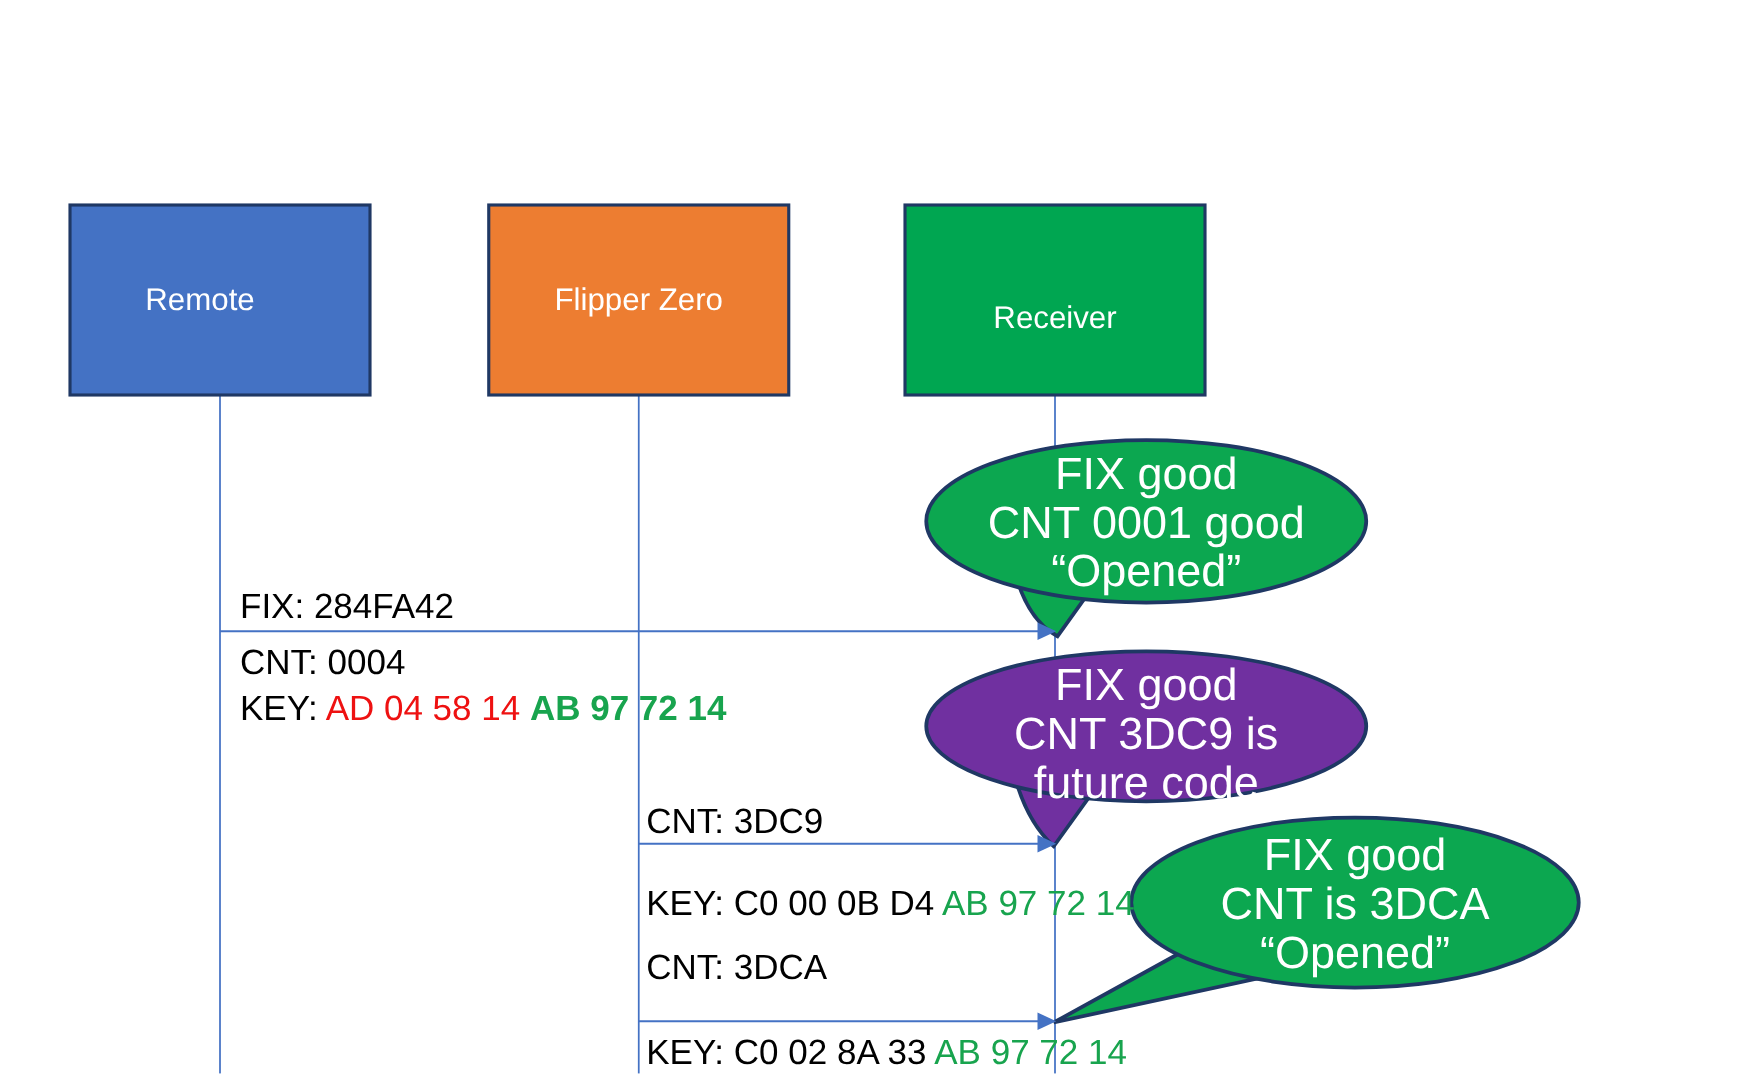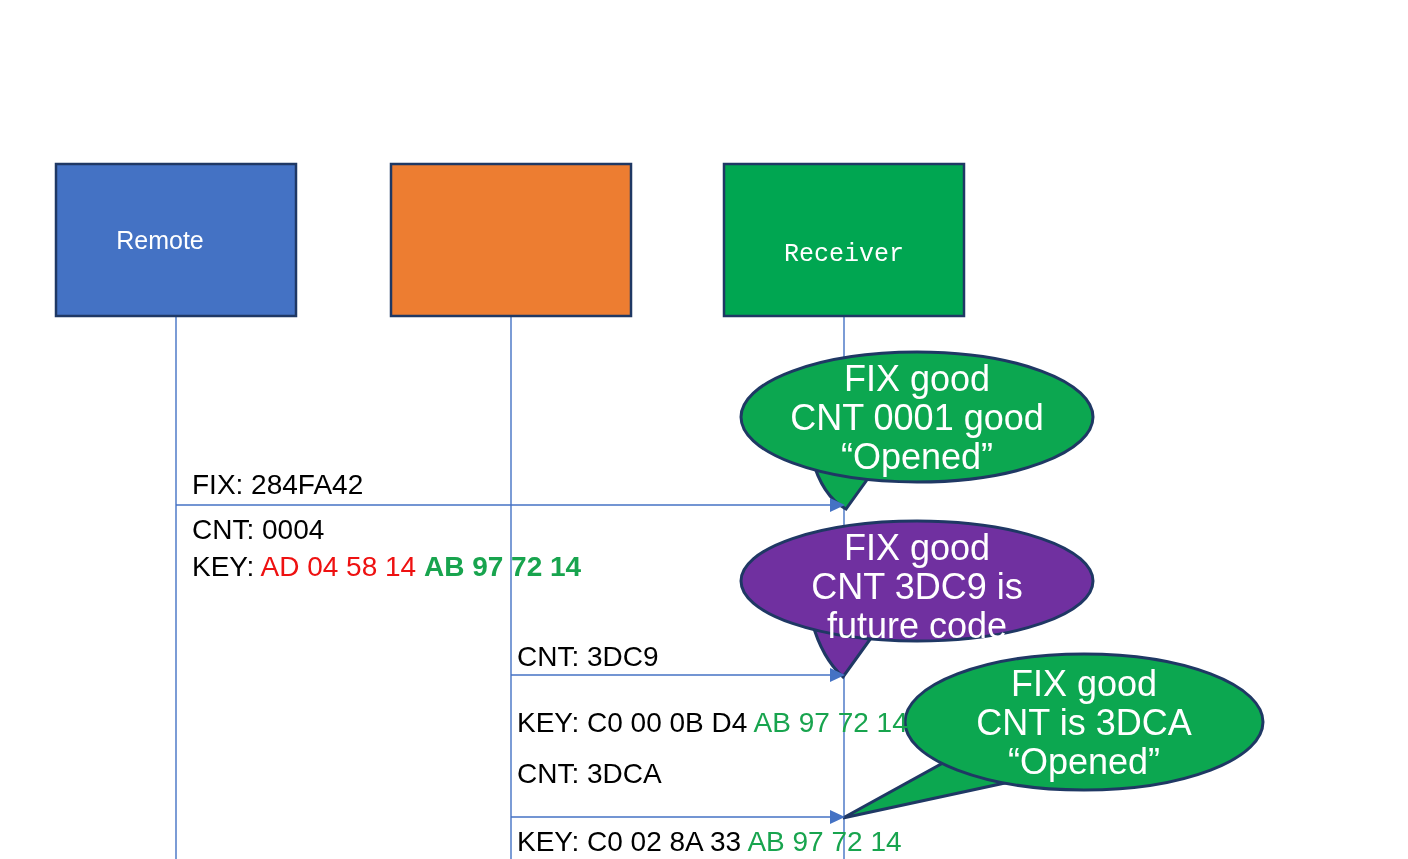--- a/index.html
+++ b/index.html
@@ -15,21 +15,21 @@
     font-size:62px;font-weight:300;color:#0d0d0d;
     letter-spacing:-1px;margin:0;
   }
   svg.layer{position:absolute;left:0;top:0;}
   .actor-label{
     position:absolute;display:flex;align-items:center;justify-content:center;
     color:#ffffff;font-size:25px;font-weight:400;
   }
   .lbl-remote{left:56px;top:164px;width:208px;height:152px;}
   .lbl-flipper{left:391px;top:164px;width:240px;height:152px;}
-  .lbl-receiver{left:724px;top:164px;width:240px;height:180px;font-family:Liberation Mono, monospace;}
+  .lbl-receiver{left:724px;top:164px;width:240px;height:180px;}
   .msg{
     position:absolute;font-size:28px;color:#000000;white-space:nowrap;
   }
   .msg .red{color:#ee1111;}
   .msg .green{color:#18a44e;}
   .msg .bold{font-weight:700;}
   .bubble-text{
     position:absolute;text-align:center;color:#ffffff;
     font-size:36px;line-height:39px;
   }
@@ -71,20 +71,21 @@
       <path d="M 952 758 L 843 818 L 1014 781 Z" stroke="#1F3864" stroke-width="3" fill="#0CA750"></path>
       <ellipse cx="1084" cy="722" rx="179" ry="68" stroke="#1F3864" stroke-width="3" fill="#0CA750"></ellipse>
     </g>
 
     <path d="M 845 505 L 830 498 L 830 512 Z" fill="#4472C4"></path>
     <path d="M 845 675 L 830 668 L 830 682 Z" fill="#4472C4"></path>
     <path d="M 845 817 L 830 810 L 830 824 Z" fill="#4472C4"></path>
   </svg>
 
   <div class="actor-label lbl-remote">Remote</div>
+  <div class="actor-label lbl-flipper">Flipper Zero</div>
   <div class="actor-label lbl-receiver">Receiver</div>
 
   <div class="msg" style="left:192px;top:469px;">FIX: 284FA42</div>
   <div class="msg" style="left:192px;top:514px;">CNT: 0004</div>
   <div class="msg" style="left:192px;top:551px;"><span>KEY: </span><span class="red">AD 04 58 14 </span><span class="green bold">AB 97 72 14</span></div>
 
   <div class="msg" style="left:517px;top:641px;">CNT: 3DC9</div>
   <div class="msg" style="left:517px;top:707px;"><span>KEY: C0 00 0B D4 </span><span class="green">AB 97 72 14</span></div>
 
   <div class="msg" style="left:517px;top:758px;">CNT: 3DCA</div>

